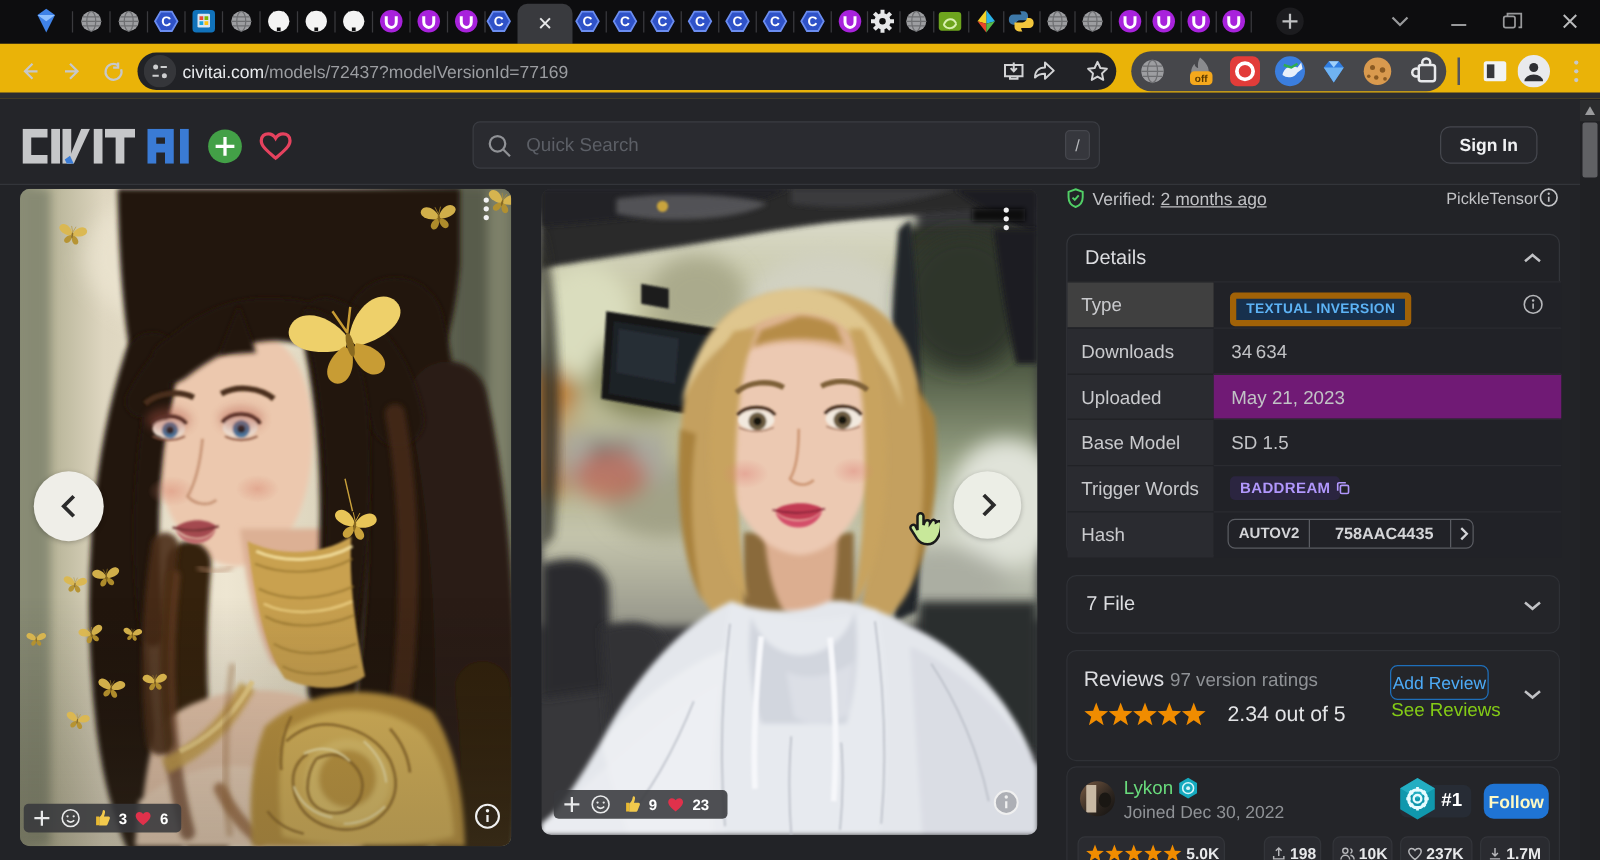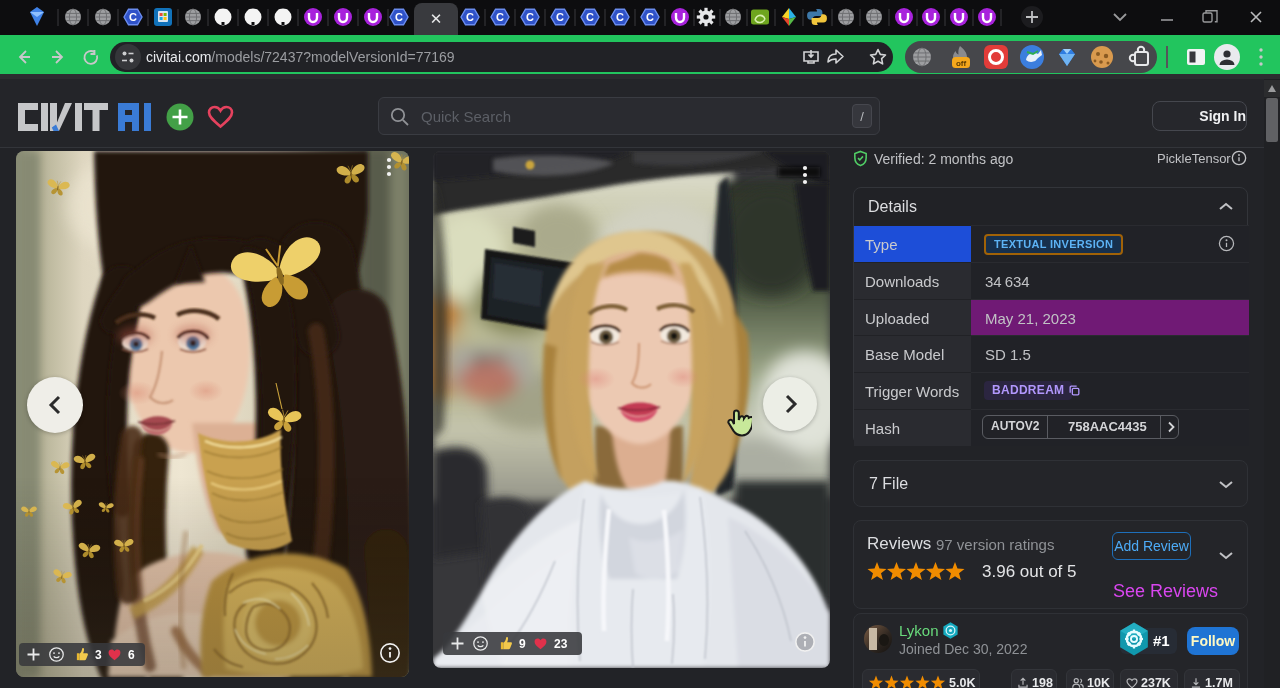--- a/index.html
+++ b/index.html
@@ -3,21 +3,21 @@
 <meta charset="utf-8">
 <style>
   * { margin:0; padding:0; box-sizing:border-box; }
   html,body { width:1280px; height:688px; overflow:hidden; background:#1e1f23; font-family:"Liberation Sans", sans-serif; }
   .abs { position:absolute; }
   #stage { position:relative; width:1280px; height:688px; }
   
   #tabbar { position:absolute; top:0; left:0; width:1280px; height:35px; background:#0d0d0f; }
   #activetab { position:absolute; left:414px; top:3px; width:44px; height:32px; background:#393a3e; border-radius:8px 8px 0 0; }
   #activetab .x { position:absolute; left:50%; top:50%; transform:translate(-50%,-50%); color:#e8e9ea; font-size:15px; }
-  #toolbar { position:absolute; top:35px; left:0; width:1280px; height:44px; background:#22c55e; }
+  #toolbar { position:absolute; top:35px; left:0; width:1280px; height:44px; background:#eab308; }
   #omnibox { position:absolute; left:110px; top:7px; width:783px; height:30px; background:#212226; border-radius:15px; }
   #pagescroll { position:absolute; right:0; top:80px; width:16px; height:608px; background:#202124; }
   
   #siteheader { position:absolute; top:79px; left:0; width:1264px; height:69px; background:#242529; border-bottom:1px solid #33353a; }
   #main { position:absolute; top:148px; left:0; width:1264px; height:540px; background:#222327; }
   .card { position:absolute; border-radius:8px; overflow:hidden; }
   .panel { position:absolute; background:#242529; border:1px solid #2f3136; border-radius:8px; }
   .g7 { color:#8f9296; }
   .g5 { color:#c1c2c5; }
 </style>
@@ -335,21 +335,21 @@
         <path d="M14.5 22.5 C8 17 3 13 3 8.5 C3 5 5.6 3 8.6 3 c2.4 0 4.6 1.4 5.9 3.6 C15.8 4.4 18 3 20.4 3 c3 0 5.6 2 5.6 5.5 c0 4.5-5 8.5-11.5 14 z" fill="none" stroke="#e5425e" stroke-width="2.6"></path>
       </svg>
     <div class="abs" style="left:378px;top:18px;width:502px;height:38px;background:#2a2b30;border:1px solid #3a3c42;border-radius:6px">
       <svg class="abs" style="left:10px;top:8px" width="22" height="22" viewBox="0 0 22 22">
           <circle cx="9" cy="9" r="6.2" fill="none" stroke="#909296" stroke-width="1.8"></circle>
           <path d="M13.8 13.8 L19 19" stroke="#909296" stroke-width="1.8"></path>
         </svg>
       <span class="abs" style="left:42px;top:10px;font-size:15px;color:#5c5f66">Quick Search</span>
       <span class="abs" style="left:473px;top:6px;width:20px;height:24px;background:#36373d;border:1px solid #46474e;border-radius:4px;color:#b8babe;font-size:13px;text-align:center;line-height:23px">/</span>
     </div>
-    <div class="abs" style="left:1152px;top:22px;width:95px;height:30px;background:#26272c;border:1px solid #45474e;border-radius:8px;color:#f0f1f3;font-size:14px;font-weight:bold;text-align:right;line-height:28px">Sign In</div>
+    <div class="abs" style="left:1152px;top:22px;width:78px;height:30px;background:#26272c;border:1px solid #45474e;border-radius:8px;color:#f0f1f3;font-size:14px;font-weight:bold;text-align:center;line-height:28px">Sign In</div>
   </div>
   <div id="main">
 <div class="card" style="left:16px;top:3px;width:393px;height:526px">
   <svg width="393" height="526" viewBox="0 0 393 526">
 <defs>
   <linearGradient id="lbg" x1="0" y1="0" x2="1" y2="0">
     <stop offset="0" stop-color="#878b74"></stop>
               <stop offset="0.06" stop-color="#b5b296"></stop>
     <stop offset="0.17" stop-color="#ded6c0"></stop>
               <stop offset="0.42" stop-color="#eee6d2"></stop>
@@ -800,39 +800,39 @@
           <circle cx="12" cy="12" r="10" fill="rgba(40,40,40,0.25)" stroke="#f0f0f0" stroke-width="1.8"></circle>
           <path d="M12 11 v6" stroke="#f0f0f0" stroke-width="2"></path>
           <circle cx="12" cy="7.2" r="1.5" fill="#f0f0f0"></circle>
         </svg>
 </div>
 
     <svg class="abs" style="left:852px;top:2px" width="17" height="17" viewBox="0 0 24 24">
         <path d="M12 2 L20 5 V11 C20 16.5 16.5 20.5 12 22 C7.5 20.5 4 16.5 4 11 V5 Z" fill="none" stroke="#51cf66" stroke-width="2.2"></path>
         <path d="M8.5 11.5 l2.5 2.5 4.5-5" fill="none" stroke="#51cf66" stroke-width="2.2"></path>
       </svg>
-    <span class="abs g5" style="left:874px;top:3px;font-size:14px">Verified: <span style="">2 months ago</span></span>
+    <span class="abs g5" style="left:874px;top:3px;font-size:14px">Verified: <span style="text-decoration:underline">2 months ago</span></span>
     <span class="abs g5" style="left:1157px;top:3px;font-size:13px">PickleTensor</span>
     <svg class="abs" style="left:1231px;top:2px" width="16" height="16" viewBox="0 0 24 24">
         <circle cx="12" cy="12" r="10" fill="none" stroke="#c1c2c5" stroke-width="2"></circle>
         <path d="M12 11 v6" stroke="#c1c2c5" stroke-width="2"></path>
         <circle cx="12" cy="7.5" r="1.4" fill="#c1c2c5"></circle>
       </svg>
 
     <div class="panel" style="left:853px;top:39px;width:395px;height:258px;background:#212226;border-color:#33353a">
       <span class="abs" style="left:14px;top:10px;font-size:16px;color:#dcdde0">Details</span>
       <svg class="abs" style="left:364px;top:12px" width="16" height="14" viewBox="0 0 16 14">
           <path d="M2 9 l6-5 6 5" stroke="#c1c2c5" stroke-width="2" fill="none"></path>
         </svg>
       <div class="abs" style="left:0;top:37px;width:395px;height:221px;font-size:15px">
-          <div class="abs" style="left:0;top:0.0px;width:117px;height:36.8px;background:#1d4ed8;border-top:1px solid #212226">
+          <div class="abs" style="left:0;top:0.0px;width:117px;height:36.8px;background:#404040;border-top:1px solid #212226">
             <span class="abs" style="left:11px;top:10px;color:#c9cacd">Type</span>
           </div>
           <div class="abs" style="left:117px;top:0.0px;width:278px;height:36.8px;background:#212227;border-top:1px solid #2a2b30">
-            <span class="abs" style="left:13px;top:8px;padding:2px 8px 3px;background:#17304d;border:2px solid #a16207;border-radius:4px;color:#5db3f5;font-size:11px;font-weight:bold;letter-spacing:0.3px">TEXTUAL INVERSION</span>
+            <span class="abs" style="left:13px;top:8px;padding:2px 8px 3px;background:#17304d;border:5px solid #a16207;border-radius:4px;color:#5db3f5;font-size:11px;font-weight:bold;letter-spacing:0.3px">TEXTUAL INVERSION</span>
             <svg class="abs" style="left:247px;top:9px" width="17" height="17" viewBox="0 0 24 24">
               <circle cx="12" cy="12" r="10" fill="none" stroke="#b6b7ba" stroke-width="1.8"></circle>
               <path d="M12 11 v6" stroke="#b6b7ba" stroke-width="1.8"></path>
               <circle cx="12" cy="7.5" r="1.4" fill="#b6b7ba"></circle>
             </svg>
           </div>
           <div class="abs" style="left:0;top:36.8px;width:117px;height:36.8px;background:#2a2b30;border-top:1px solid #212226">
             <span class="abs" style="left:11px;top:10px;color:#c9cacd">Downloads</span>
           </div>
           <div class="abs" style="left:117px;top:36.8px;width:278px;height:36.8px;background:#212227;border-top:1px solid #2a2b30">
@@ -891,22 +891,22 @@
       <svg class="abs" style="left:364px;top:28px" width="16" height="14" viewBox="0 0 16 14">
           <path d="M2 4 l6 5 6-5" stroke="#c1c2c5" stroke-width="2" fill="none"></path>
         </svg>
       <div class="abs" style="left:13px;top:40px"><svg width="100" height="22" viewBox="0 0 100 22">
             <polygon points="10.0,1.0 12.5,7.6 19.5,7.9 14.0,12.3 15.9,19.1 10.0,15.2 4.1,19.1 6.0,12.3 0.5,7.9 7.5,7.6" fill="#f08c00"></polygon>
             <polygon points="29.5,1.0 32.0,7.6 39.0,7.9 33.5,12.3 35.4,19.1 29.5,15.2 23.6,19.1 25.5,12.3 20.0,7.9 27.0,7.6" fill="#f08c00"></polygon>
             <polygon points="49.0,1.0 51.5,7.6 58.5,7.9 53.0,12.3 54.9,19.1 49.0,15.2 43.1,19.1 45.0,12.3 39.5,7.9 46.5,7.6" fill="#f08c00"></polygon>
             <polygon points="68.5,1.0 71.0,7.6 78.0,7.9 72.5,12.3 74.4,19.1 68.5,15.2 62.6,19.1 64.5,12.3 59.0,7.9 66.0,7.6" fill="#f08c00"></polygon>
             <polygon points="88.0,1.0 90.5,7.6 97.5,7.9 92.0,12.3 93.9,19.1 88.0,15.2 82.1,19.1 84.0,12.3 78.5,7.9 85.5,7.6" fill="#f08c00"></polygon>
           </svg></div>
-      <span class="abs" style="left:128px;top:41px;font-size:17px;color:#e3e4e6">3.96 out of 5</span>
-      <span class="abs" style="left:259px;top:60px;font-size:18px;color:#d946ef">See Reviews</span>
+      <span class="abs" style="left:128px;top:41px;font-size:17px;color:#e3e4e6">2.34 out of 5</span>
+      <span class="abs" style="left:259px;top:39px;font-size:15px;color:#84cc16">See Reviews</span>
     </div>
 
     <div class="panel" style="left:853px;top:465px;width:395px;height:120px">
       <div class="abs" style="left:10px;top:11px;width:28px;height:28px;border-radius:50%;background:linear-gradient(135deg,#7a5c44,#2e2620 60%,#141210);overflow:hidden">
         <div class="abs" style="left:5px;top:3px;width:8px;height:22px;background:#c8b9a4"></div>
         <div class="abs" style="left:15px;top:9px;width:10px;height:12px;background:#1a1713;border-radius:50%"></div>
       </div>
       <span class="abs" style="left:45px;top:8px;font-size:15px;color:#69db7c">Lykon</span>
       <svg class="abs" style="left:87px;top:7px" width="19" height="19" viewBox="0 0 24 24">
           <polygon points="12,1.5 21,6.8 21,17.2 12,22.5 3,17.2 3,6.8" fill="#15aabf"></polygon>

